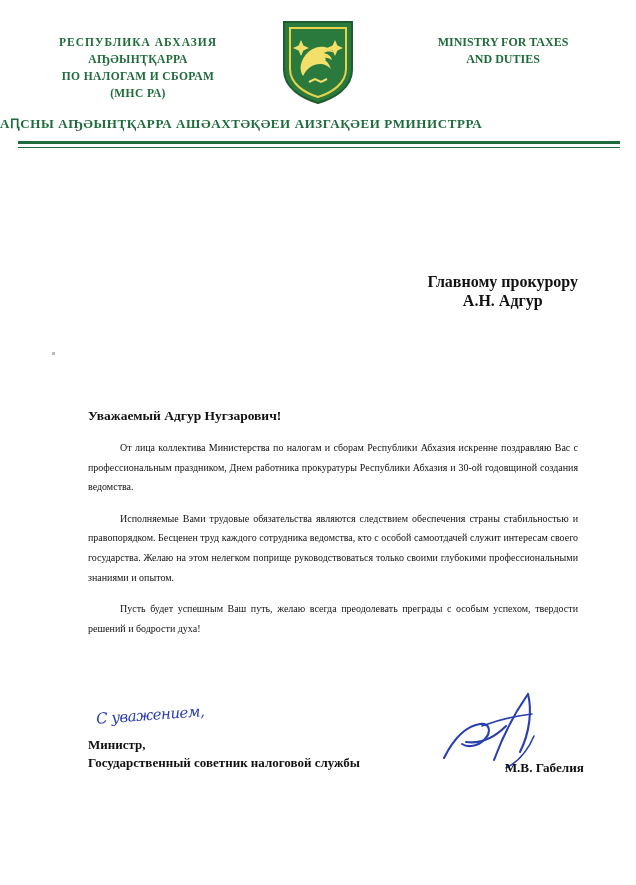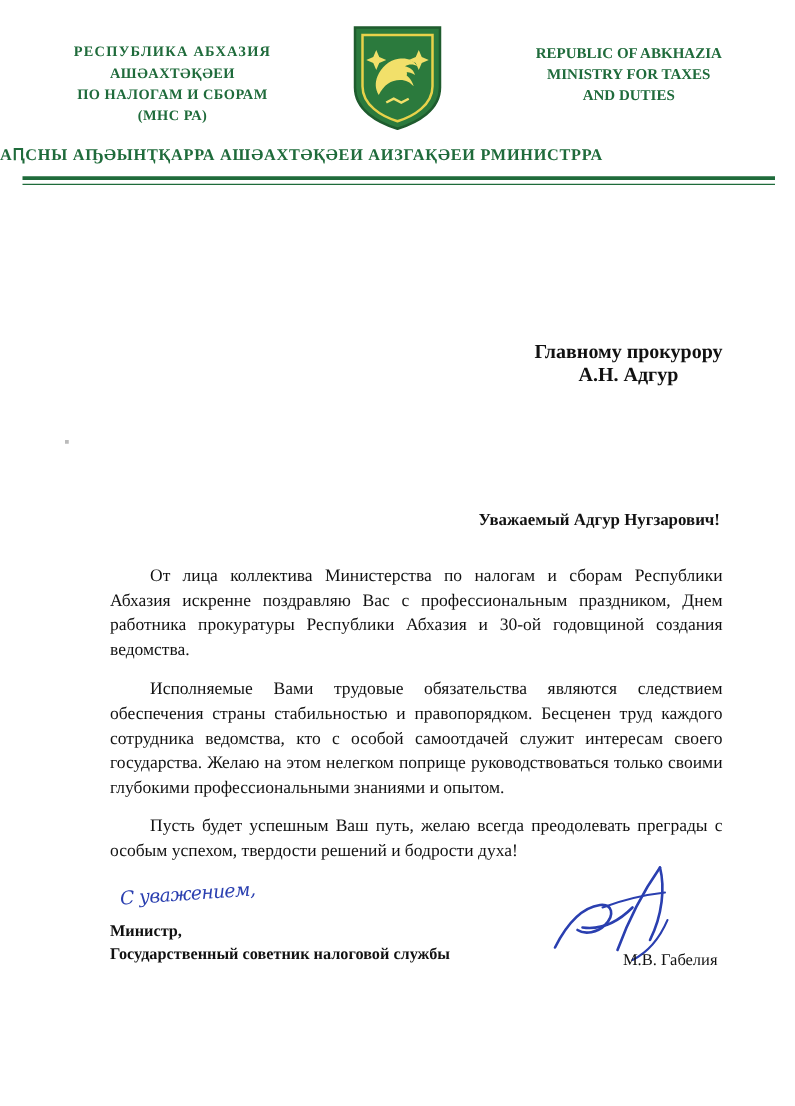--- a/index.html
+++ b/index.html
@@ -93,30 +93,30 @@
     font-size: 16px;
     line-height: 19px;
   }
 
   
   .salutation {
     position: absolute;
     top: 408px;
     left: 88px;
     right: 60px;
-    text-align: right;
+    text-align: left;
     font-weight: bold;
     font-size: 13.5px;
   }
   .body-text {
     position: absolute;
-    top: 452px;
+    top: 438px;
     left: 88px;
     width: 490px;
-    font-size: 14px;
+    font-size: 10px;
     line-height: 19.6px;
     text-align: justify;
   }
   .body-text p {
     margin: 0 0 12px 0;
     text-indent: 32px;
   }
 
   
   .signature-block {
@@ -124,23 +124,23 @@
     top: 736px;
     left: 88px;
     width: 400px;
     font-size: 13px;
     font-weight: bold;
     line-height: 18px;
   }
   .sign-name {
     position: absolute;
     top: 760px;
-    right: 62px;
+    right: 52px;
     font-size: 13.2px;
-    font-weight: normal;
+    font-weight: bold;
   }
   .handwriting {
     position: absolute;
     top: 706px;
     left: 96px;
     font-family: "DejaVu Serif", serif;
     font-style: italic;
     font-size: 15px;
     color: #2a3fb0;
     transform: rotate(-4deg);
@@ -163,21 +163,21 @@
     background: #bbb;
   }
 </style>
 </head>
 <body>
 
 <div class="letterhead">
 
   <div class="lh-left">
     <div class="line1">РЕСПУБЛИКА  АБХАЗИЯ</div>
-    <div>АШӘАХТӘҚӘЕИ</div>
+    <div>АҦӘЫНҬҚАРРА</div>
     <div>ПО НАЛОГАМ И СБОРАМ</div>
     <div>(МНС РА)</div>
   </div>
 
   <div class="emblem">
     <svg width="78" height="88" viewBox="0 0 78 88">
       <path d="M5 4 H73 V52 C73 70 55 80 39 85 C23 80 5 70 5 52 Z" fill="#2b7a3d" stroke="#1f5c2e" stroke-width="2"></path>
       <path d="M11 10 H67 V51 C67 66 52 75 39 79 C26 75 11 66 11 51 Z" fill="#2b7a3d" stroke="#e8d24a" stroke-width="2"></path>
 
       <path d="M22 22 l2.4 5.6 5.6 2.4 -5.6 2.4 -2.4 5.6 -2.4 -5.6 -5.6 -2.4 5.6 -2.4 z" fill="#f2e06a"></path>
@@ -185,21 +185,20 @@
       <path d="M56 22 l2.4 5.6 5.6 2.4 -5.6 2.4 -2.4 5.6 -2.4 -5.6 -5.6 -2.4 5.6 -2.4 z" fill="#f2e06a"></path>
 
       <path d="M24 58 c4 -8 10 -12 17 -12 c5 0 8 2 11 5 c-2 -6 -5 -9 -10 -11 c4 -1 8 0 11 2 c-1 -4 -4 -6 -8 -7 c3 -2 7 -2 10 0 c-3 -5 -9 -7 -15 -6 c-8 1 -14 7 -17 14 c-2 5 -2 10 1 15 z" fill="#f2e06a"></path>
       <path d="M33 56 c3 -4 7 -6 11 -6 c3 0 5 1 7 3" stroke="#2b7a3d" stroke-width="1.4" fill="none"></path>
       <circle cx="44" cy="41" r="2.6" fill="#f2e06a"></circle>
       <path d="M30 64 l6 -3 6 3 6 -3" stroke="#f2e06a" stroke-width="2" fill="none"></path>
     </svg>
   </div>
 
   <div class="lh-right">
-    <div>REPUBLIC OF ABKHAZIA</div>
     <div>MINISTRY FOR TAXES</div>
     <div>AND DUTIES</div>
   </div>
 
   <div class="lh-abkhaz">АԤСНЫ  АҦӘЫНҬҚАРРА  АШӘАХТӘҚӘЕИ  АИЗГАҚӘЕИ  РМИНИСТРРА</div>
 
   <div class="rule-thick"></div>
   <div class="rule-thin"></div>
 </div>
 

